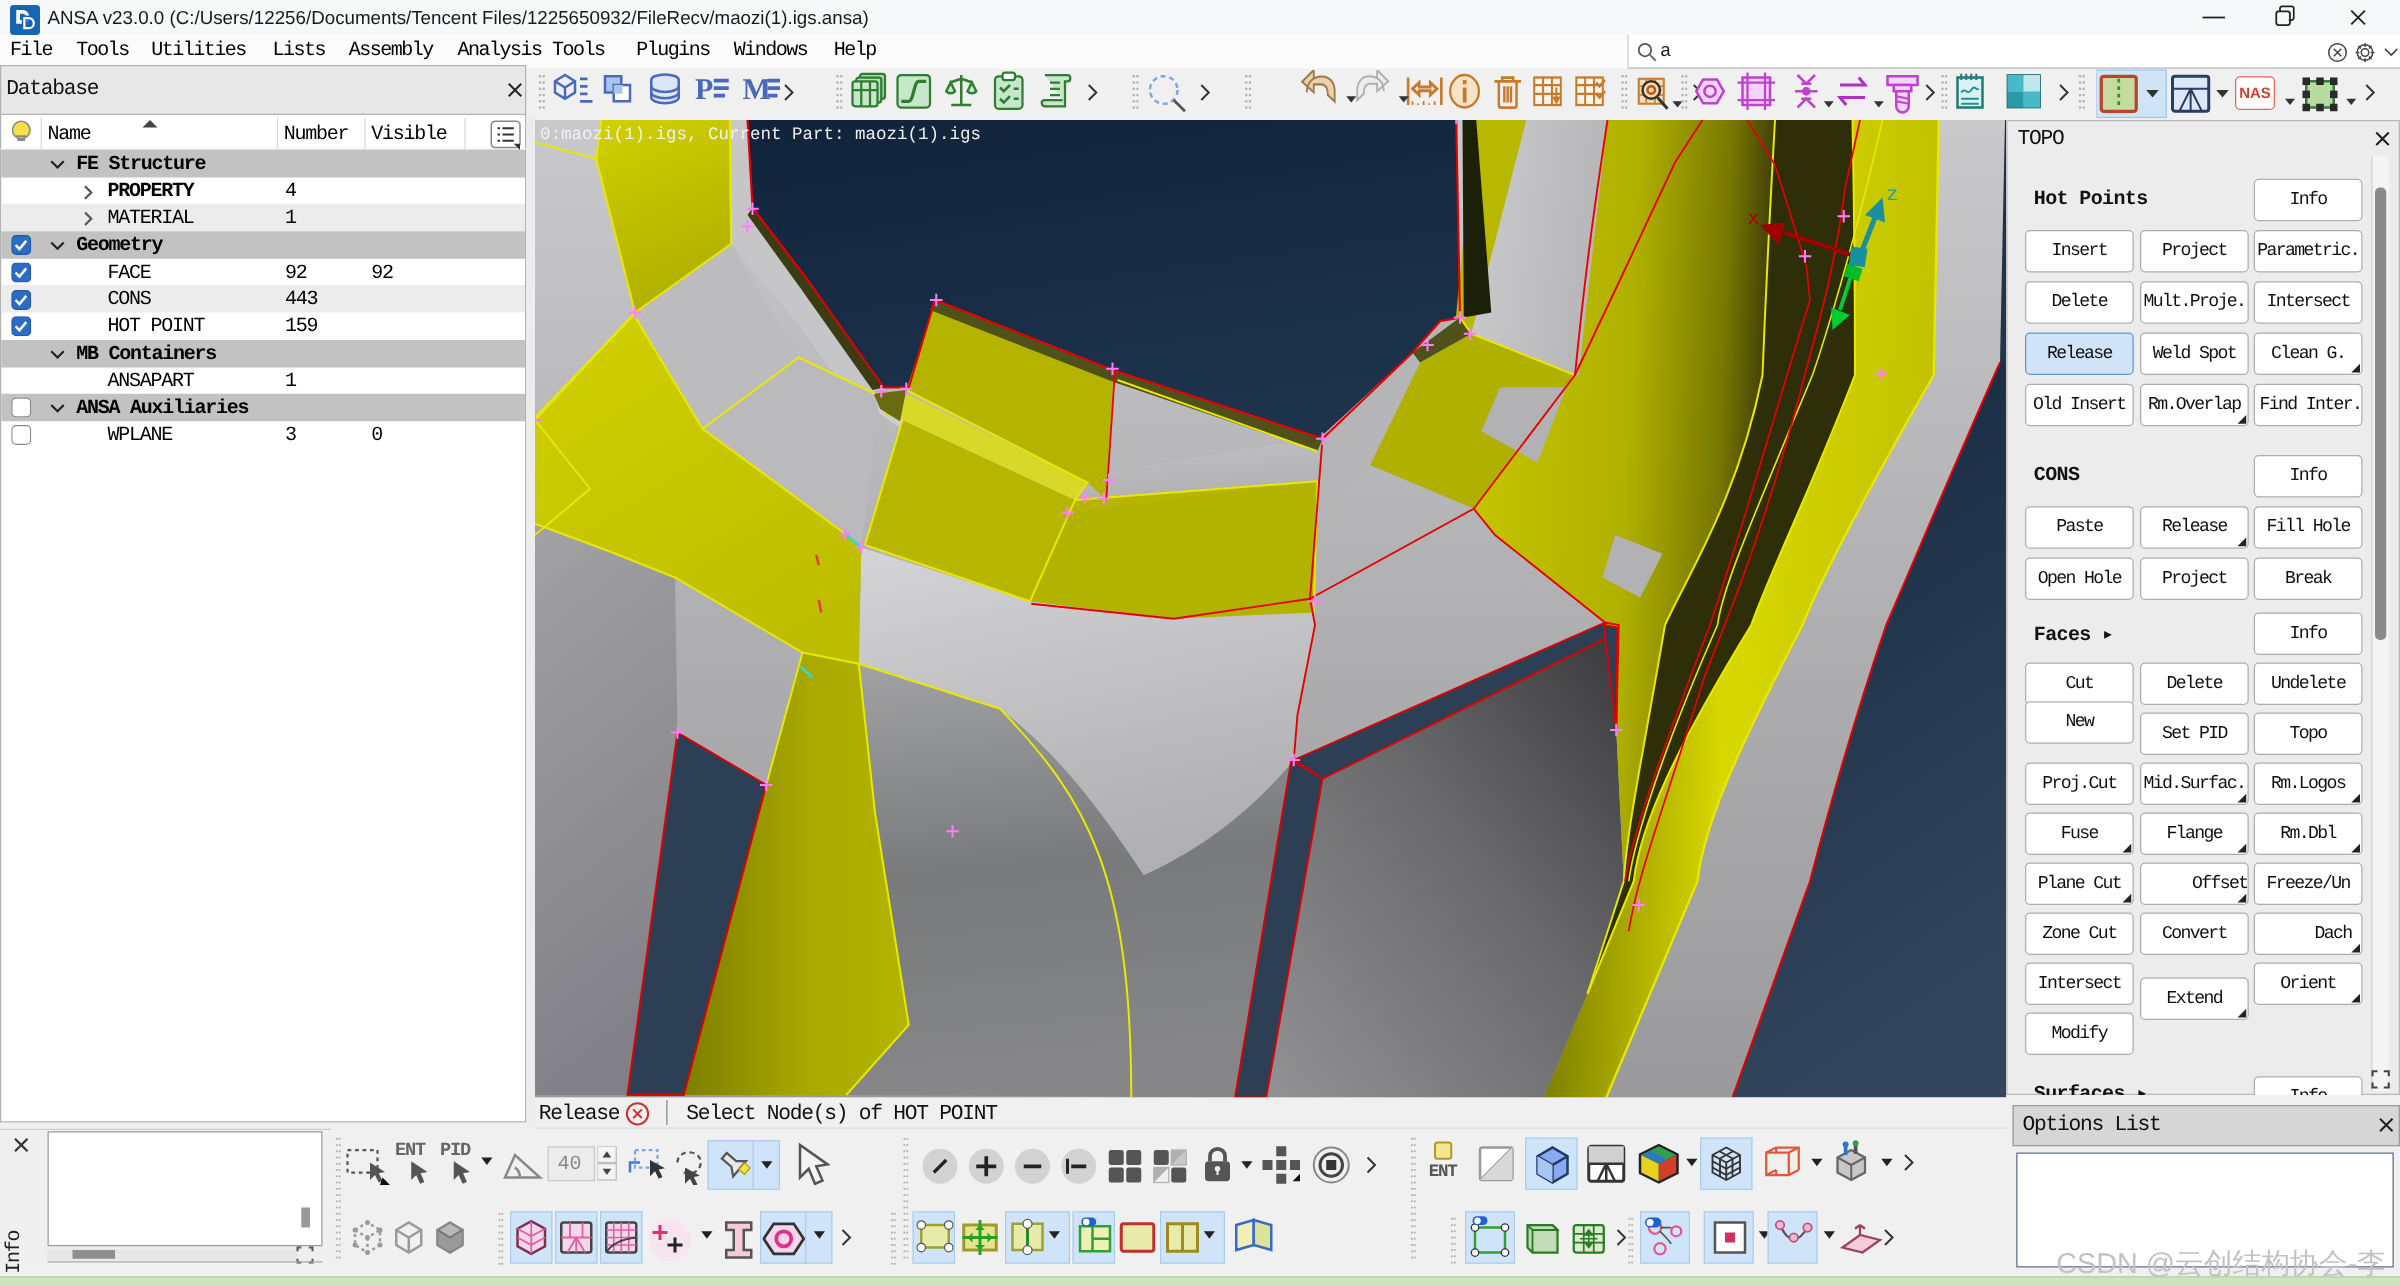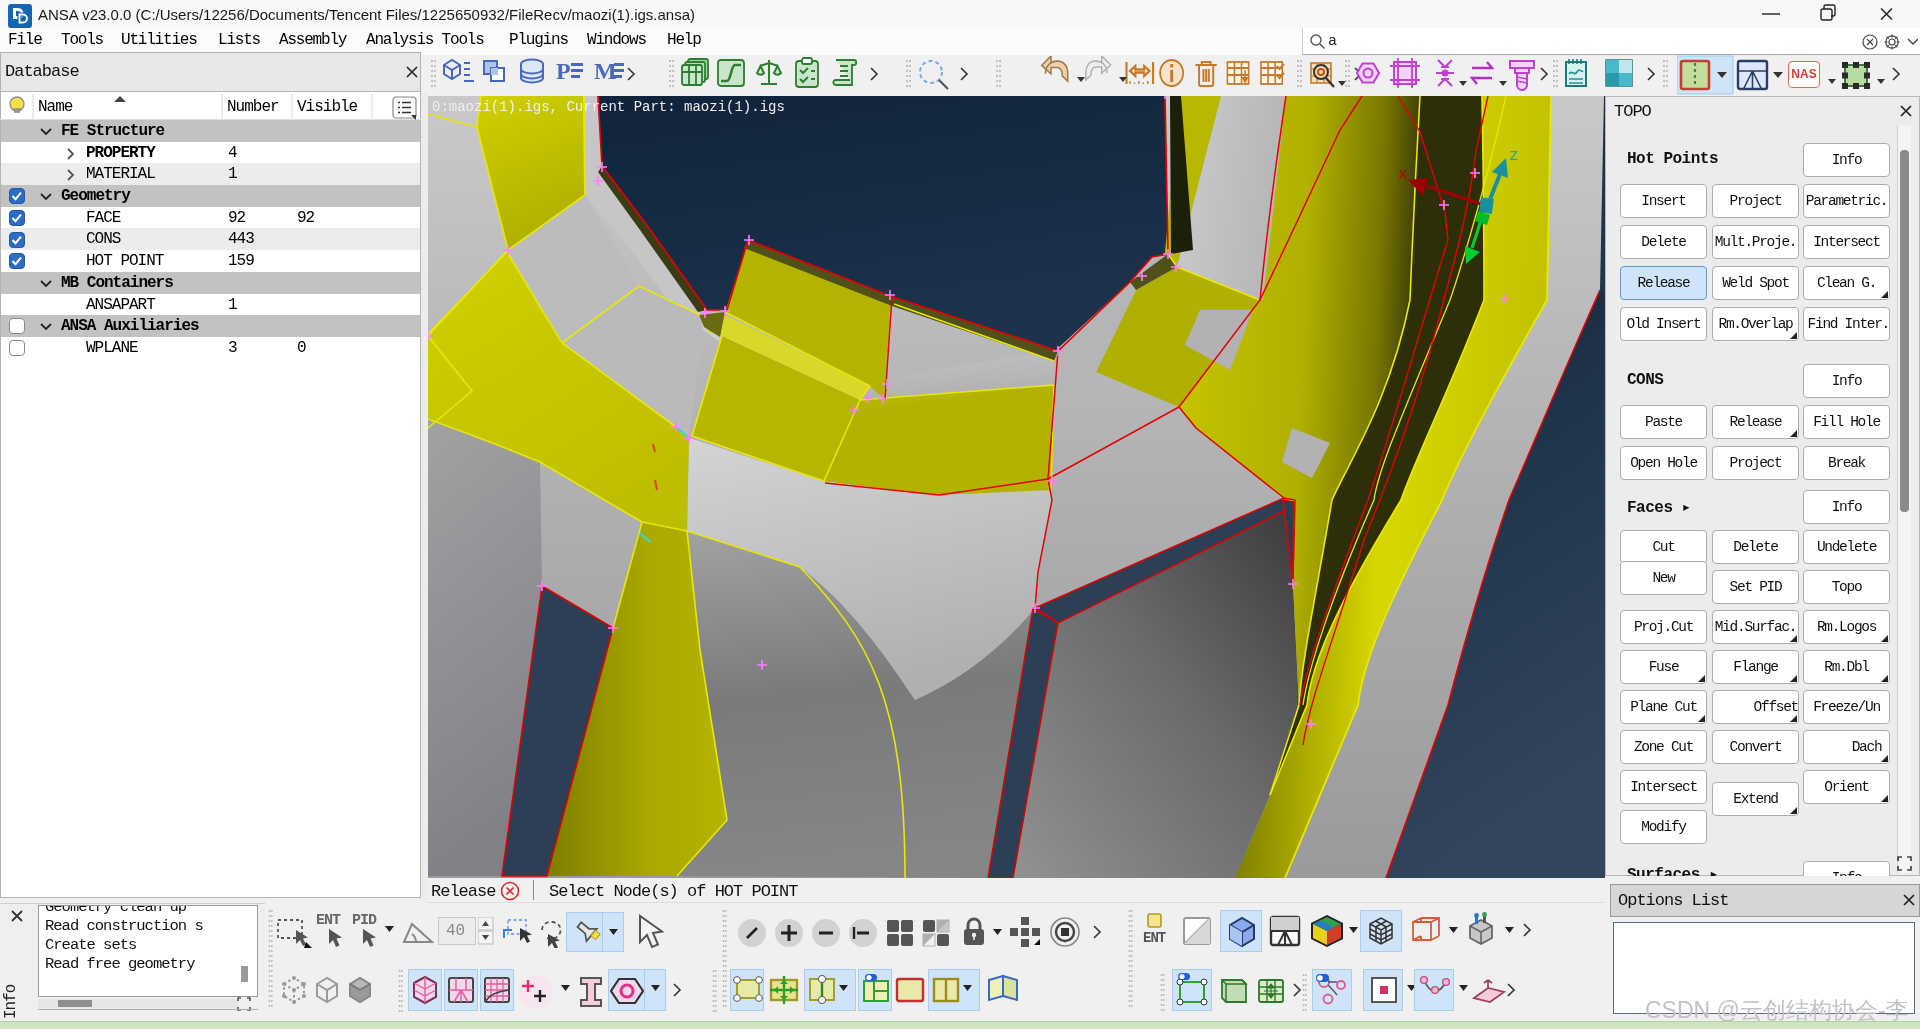--- a/index.html
+++ b/index.html
@@ -734,24 +734,20 @@
 <svg class="abs" style="left:1901px;top:892px" width="16" height="16" viewBox="0 0 16 16">
 <path d="M3 3 l10 10 M13 3 l-10 10" stroke="#222" stroke-width="1.7"></path>
   </svg>
 <div class="abs" style="left:1613px;top:922px;width:302px;height:92px;background:#fff;border:1px solid #5a6b85;"></div>
 <div class="abs" style="left:0;top:903px;width:265px;height:109px;background:#efefef;border-top:1px solid #cfcfcf;"></div>
 <svg class="abs" style="left:9px;top:908px" width="16" height="16" viewBox="0 0 16 16">
 <path d="M3 3 l10 10 M13 3 l-10 10" stroke="#333" stroke-width="1.8"></path>
   </svg>
 <div class="abs mono" style="left:2px;top:955px;font-size:16px;letter-spacing:-1px;color:#222;transform:rotate(-90deg);transform-origin:center;width:70px;height:18px;top:975px;left:-24px;">Info</div>
 <div class="abs" style="left:38px;top:905px;width:220px;height:92px;background:#fff;border:1px solid #9a9a9a;overflow:hidden;">
-<div class="mono" style="position:absolute;left:6px;top:-8px;font-size:15.5px;letter-spacing:-1px;line-height:19px;color:#111;white-space:pre;">Geometry clean up
-Read construction s
-Create sets
-Read free geometry</div>
 <div style="position:absolute;right:9px;top:60px;width:7px;height:16px;background:#9a9a9a;"></div>
 </div>
 <div class="abs" style="left:38px;top:999px;width:200px;height:9px;background:#e6e6e6;"></div>
 <div class="abs" style="left:58px;top:1000px;width:34px;height:7px;background:#8f8f8f;"></div>
 <svg class="abs" style="left:236px;top:996px" width="16" height="16" viewBox="0 0 16 16">
 <g stroke="#555" stroke-width="1.6" fill="none">
       <path d="M2 5 v-3 h3 M11 2 h3 v3 M14 11 v3 h-3 M5 14 h-3 v-3"></path>
     </g>
   </svg>
 <div class="abs" style="left:38px;top:1009px;width:220px;height:1px;background:#aaa;"></div>

